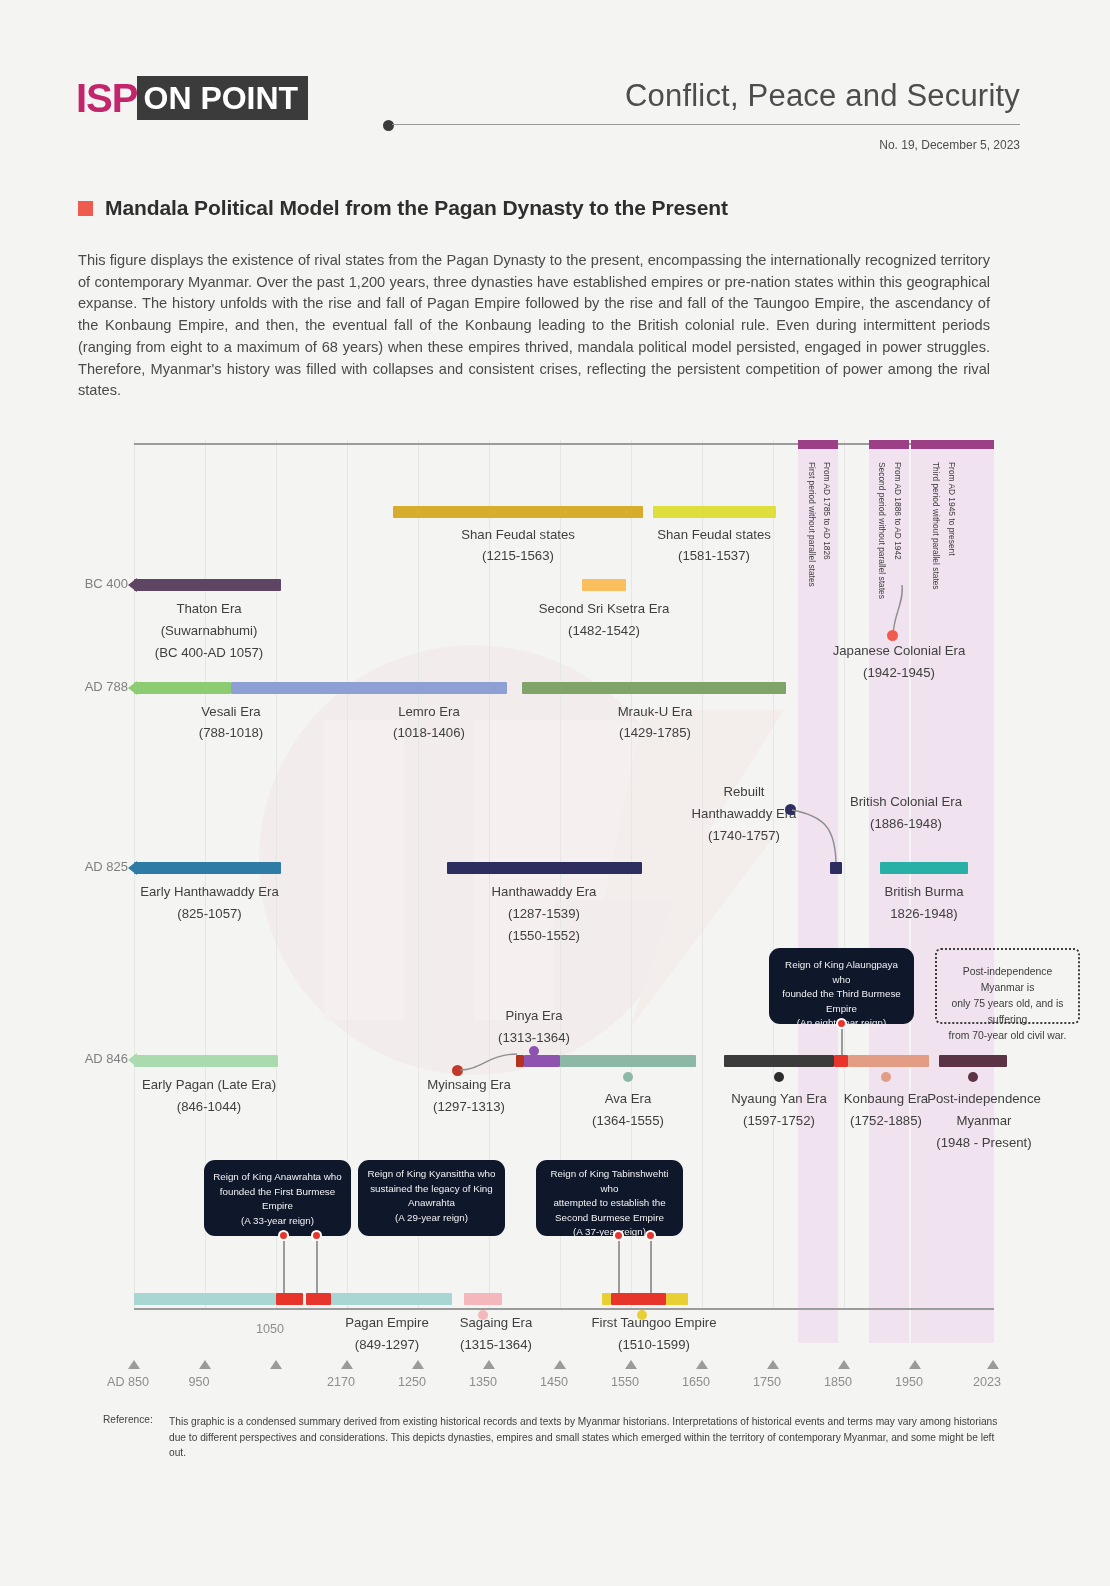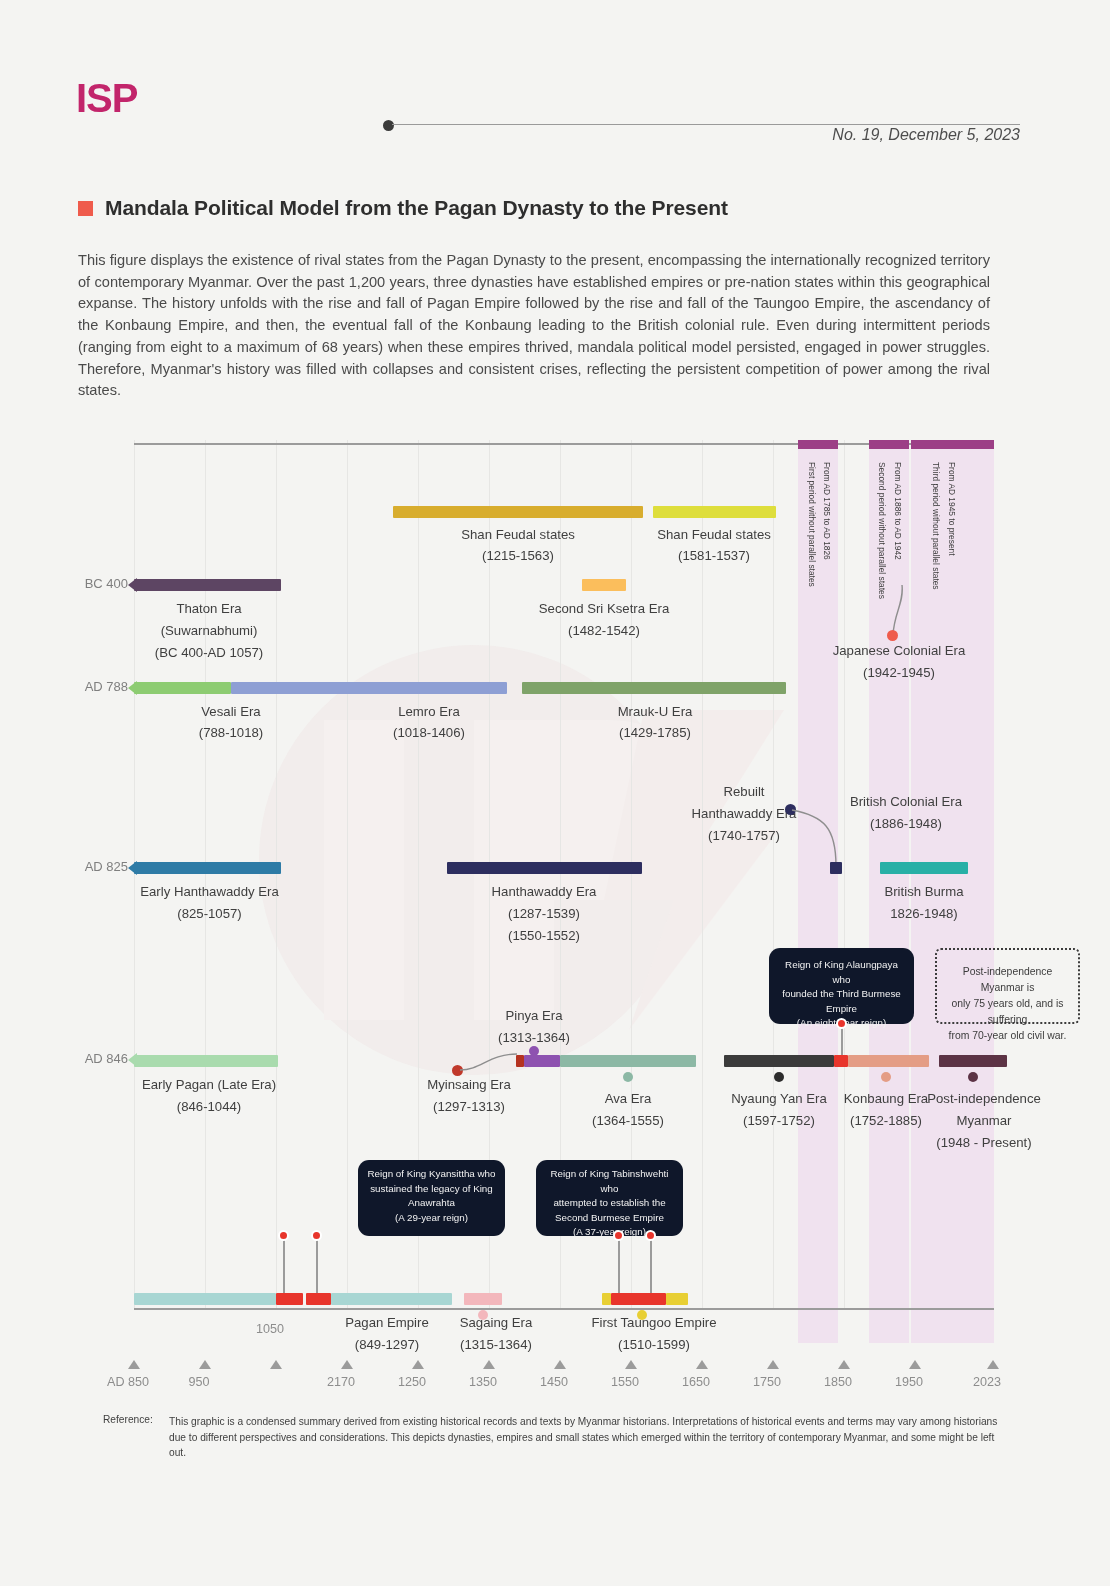--- a/index.html
+++ b/index.html
@@ -24,21 +24,21 @@
     background:#3b3b3b;color:#fff;font-size:32px;font-weight:bold;
     line-height:44px;padding:0 10px 0 6px;letter-spacing:0px;
   }
   .header-dot{position:absolute;left:383px;top:120px;width:11px;height:11px;border-radius:50%;background:#3b3b3b;}
   .header-rule{position:absolute;left:392px;top:124px;width:628px;height:1px;background:#9a9a9a;}
   .header-title{
     position:absolute;right:90px;top:78px;font-size:31px;color:#4d4d4d;
     font-weight:400;letter-spacing:.2px;white-space:nowrap;
   }
   .header-sub{
-    position:absolute;right:90px;top:126px;font-size:16px;color:#4d4d4d;white-space:nowrap;font-style:italic;
+    position:absolute;right:90px;top:138px;font-size:12px;color:#4d4d4d;white-space:nowrap;
   }
 
   
   .sec-title-wrap{position:absolute;left:78px;top:196px;display:flex;align-items:center;}
   .sec-bullet{width:15px;height:15px;background:#ef5b4c;margin-right:12px;}
   .sec-title{font-size:21px;font-weight:bold;color:#2e2e2e;letter-spacing:-.1px;}
 
   .intro{
     position:absolute;left:78px;top:250px;width:912px;
     font-size:14.6px;line-height:21.7px;color:#4a4a4a;text-align:justify;
@@ -96,23 +96,25 @@
   svg{display:block;}
 </style>
 </head>
 <body>
 
 <div class="page">
 
   <div class="header">
     <div class="logo">
       <span class="logo-isp">ISP</span>
+      <span class="logo-onpoint">ON POINT</span>
     </div>
     <div class="header-dot"></div>
     <div class="header-rule"></div>
+    <div class="header-title">Conflict, Peace and Security</div>
     <div class="header-sub">No. 19,  December 5, 2023</div>
   </div>
 
   <div class="sec-title-wrap">
     <span class="sec-bullet"></span>
     <span class="sec-title">Mandala Political Model from the Pagan Dynasty to the Present</span>
   </div>
   <div class="intro">This figure displays the existence of rival states from the Pagan Dynasty to the present, encompassing the internationally recognized territory of contemporary Myanmar. Over the past 1,200 years, three dynasties have established empires or pre-nation states within this geographical expanse. The history unfolds with the rise and fall of Pagan Empire followed by the rise and fall of the Taungoo Empire, the ascendancy of the Konbaung Empire, and then, the eventual fall of the Konbaung leading to the British colonial rule. Even during intermittent periods (ranging from eight to a maximum of 68 years) when these empires thrived, mandala political model persisted, engaged in power struggles. Therefore, Myanmar's history was filled with collapses and consistent crises, reflecting the persistent competition of power among the rival states.</div>
 
   <div class="chart">
@@ -266,20 +268,25 @@
       <div class="lbl" style="left:575px;top:670px;width:140px">(1597-1752)</div>
       <div class="lbl" style="left:682px;top:648px;width:140px">Konbaung Era</div>
       <div class="lbl" style="left:682px;top:670px;width:140px">(1752-1885)</div>
 
       <div class="bar" style="left:805px;width:68px;top:615px;background:#5c3345"></div>
       <div class="dot" style="left:834px;top:632px;width:10px;height:10px;background:#5c3345"></div>
       <div class="lbl" style="left:775px;top:648px;width:150px">Post-independence</div>
       <div class="lbl" style="left:775px;top:670px;width:150px">Myanmar</div>
       <div class="lbl" style="left:775px;top:692px;width:150px">(1948 - Present)</div>
 
+      <div class="tip" style="left:70px;top:720px;width:147px;height:76px">
+        <div>Reign of King Anawrahta who</div>
+        <div>founded the First Burmese Empire</div>
+        <div>(A 33-year reign)</div>
+      </div>
       <div class="tip" style="left:224px;top:720px;width:147px;height:76px;padding-top:7px">
         <div>Reign of King Kyansittha who</div>
         <div>sustained the legacy of King</div>
         <div>Anawrahta</div>
         <div>(A 29-year reign)</div>
       </div>
       <div class="tip" style="left:402px;top:720px;width:147px;height:76px;padding-top:7px">
         <div>Reign of King Tabinshwehti who</div>
         <div>attempted to establish the</div>
         <div>Second Burmese Empire</div>

